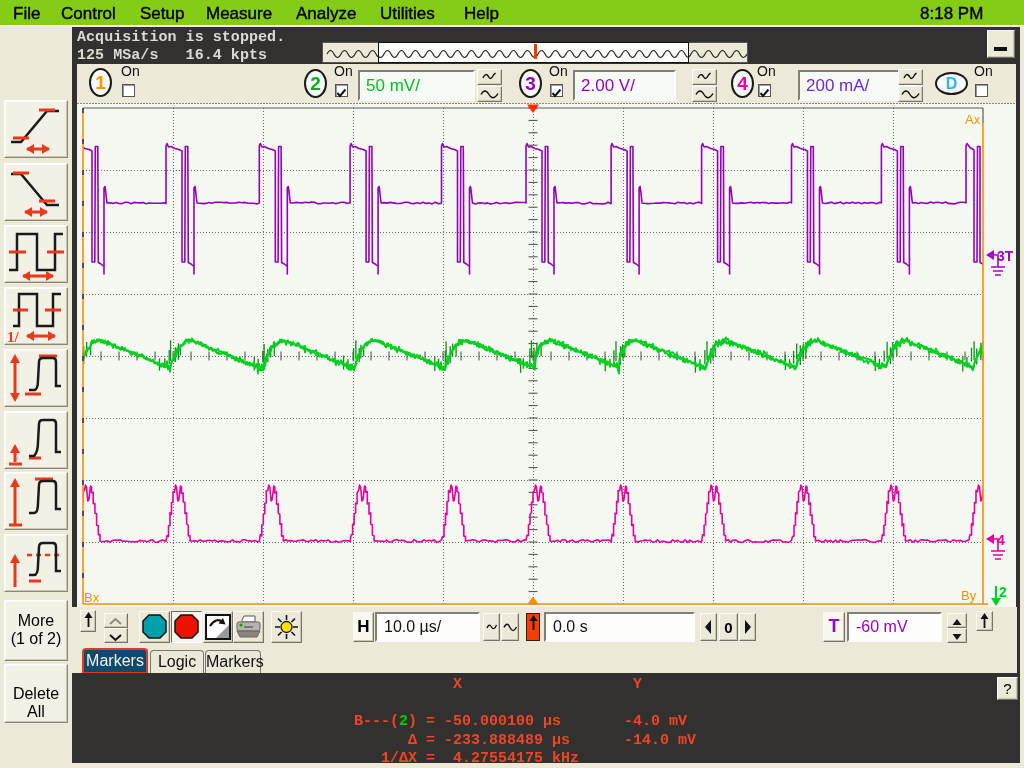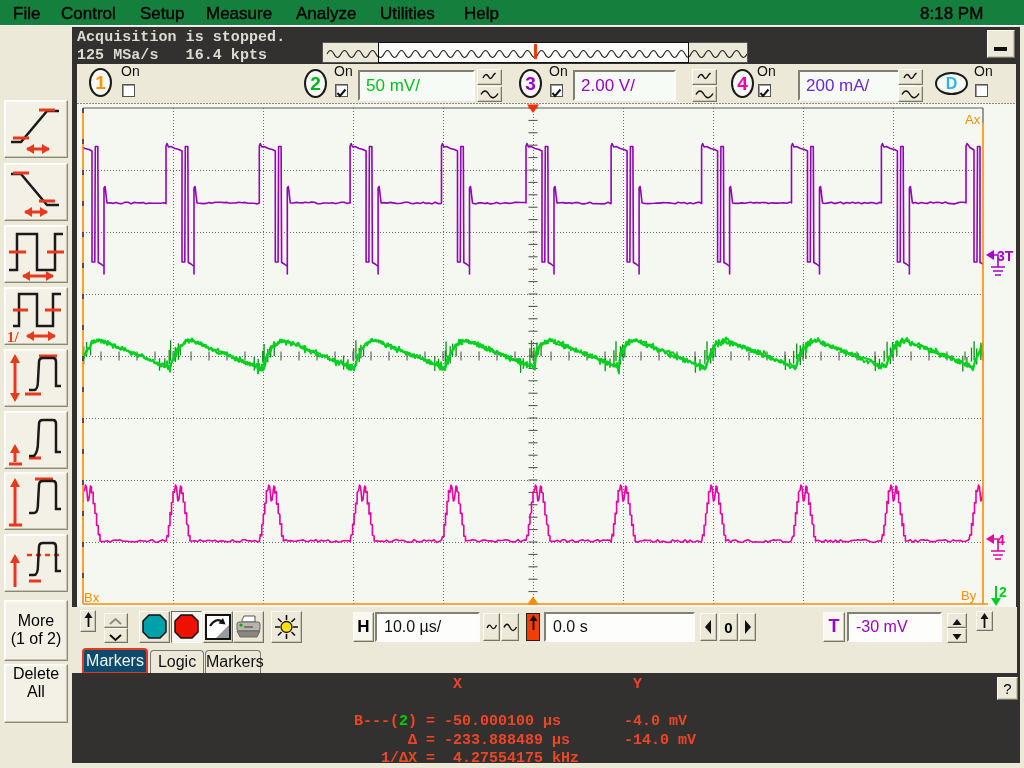--- a/index.html
+++ b/index.html
@@ -1,17 +1,17 @@
 <!DOCTYPE html>
 <html><head><meta charset="utf-8"><style>
 *{margin:0;padding:0;box-sizing:border-box}
 html,body{width:1024px;height:768px;overflow:hidden}
 body{background:#ece9d8;font-family:"Liberation Sans",sans-serif;position:relative}
 .abs{position:absolute}
-#menubar{left:0;top:0;width:1024px;height:26px;background:#15803d;border-bottom:1px solid #fff}
+#menubar{left:0;top:0;width:1024px;height:26px;background:#84cc16;border-bottom:1px solid #fff}
 #menubar span{position:absolute;top:4px;font-size:17px;color:#000;-webkit-text-stroke:0.4px #000}
 #dark{left:72px;top:27px;width:948px;height:736px;background:#333130}
 #sidebar{left:0;top:27px;width:72px;height:741px;background:#ece9d8}
 .sbtn{position:absolute;left:4px;width:64px;background:#f3f1e6;border:1px solid #fff;border-right-color:#8a8876;border-bottom-color:#8a8876;box-shadow:inset -1px -1px 0 #c9c6b4,inset 1px 1px 0 #fcfbf6}
 .mono{font-family:"Liberation Mono",monospace}
 .stat{color:#dcdbd2;font-size:15px;font-weight:bold;letter-spacing:0.05px;white-space:pre}
 #ovbar{left:322px;top:42px;width:426px;height:21px;background:#ece9d8;border:1px solid #555}
 #ovwin{position:absolute;left:55px;top:-1px;width:311px;height:21px;background:#fdfdfb;border:1px solid #111}
 .oval{position:absolute;width:23px;height:29px;background:#f8f8f4;border:2px solid #1a1a1a;border-radius:50%;text-align:center;font-size:19px;font-weight:bold;line-height:26px}
 .onlbl{position:absolute;font-size:14px}
@@ -91,21 +91,21 @@
         <path d="M24,40 H29 Q33,40 33,30 L34,12 Q34,8 38,8 H48 Q51,8 51,12 V36 H56" stroke="#1a1a1a" stroke-width="2.5" fill="none"></path>
       </svg></div>
     <div class="sbtn" style="top:507px;height:58px"><svg width="62" height="56" viewBox="0 0 62 56">
         <path d="M10,26 V52" stroke="#e8391d" stroke-width="3" fill="none"></path>
         <polygon points="10,19 5,28 15,28" fill="#e8391d"></polygon>
         <path d="M22,20 h34" stroke="#e8391d" stroke-width="2.5" stroke-dasharray="5 4" fill="none"></path>
         <path d="M24,46 h12" stroke="#e8391d" stroke-width="3" fill="none"></path>
         <path d="M24,40 H29 Q33,40 33,30 L34,12 Q34,8 38,8 H48 Q51,8 51,12 V36 H56" stroke="#1a1a1a" stroke-width="2.5" fill="none"></path>
       </svg></div>
     <div class="sbtn" style="top:573px;height:61px;font-size:16px;text-align:center;padding-top:11px">More<br>(1 of 2)</div>
-    <div class="sbtn" style="top:637px;height:59px;font-size:16px;text-align:center;padding-top:0">Delete<br>All</div>
+    <div class="sbtn" style="top:637px;height:59px;font-size:16px;text-align:center;padding-top:20px">Delete<br>All</div>
   </div>
 <div class="abs stat mono" style="left:77px;top:29px">Acquisition is stopped.</div>
 <div class="abs stat mono" style="left:77px;top:47px">125 MSa/s   16.4 kpts</div>
 <div class="abs" id="ovbar">
     <svg width="424" height="19" viewBox="0 0 424 19" style="position:absolute;left:0;top:0">
       <path d="M4,11 q3.5,-7 7,0 t7,0 q3.5,-7 7,0 t7,0 q3.5,-7 7,0 t7,0 q3.5,-7 7,0 t7,0 q3.5,-7 7,0 t7,0 q3.5,-7 7,0 t7,0 q3.5,-7 7,0 t7,0 q3.5,-7 7,0 t7,0 q3.5,-7 7,0 t7,0 q3.5,-7 7,0 t7,0 q3.5,-7 7,0 t7,0 q3.5,-7 7,0 t7,0 q3.5,-7 7,0 t7,0 q3.5,-7 7,0 t7,0 q3.5,-7 7,0 t7,0 q3.5,-7 7,0 t7,0 q3.5,-7 7,0 t7,0 q3.5,-7 7,0 t7,0 q3.5,-7 7,0 t7,0 q3.5,-7 7,0 t7,0 q3.5,-7 7,0 t7,0 q3.5,-7 7,0 t7,0 q3.5,-7 7,0 t7,0 q3.5,-7 7,0 t7,0 q3.5,-7 7,0 t7,0 q3.5,-7 7,0 t7,0 q3.5,-7 7,0 t7,0 q3.5,-7 7,0 t7,0 q3.5,-7 7,0 t7,0 q3.5,-7 7,0 t7,0" fill="none" stroke="#222" stroke-width="1.1"></path>
     </svg>
     <div id="ovwin"><svg width="309" height="19" viewBox="55 0 309 19">
         <path d="M4,11 q3.5,-7 7,0 t7,0 q3.5,-7 7,0 t7,0 q3.5,-7 7,0 t7,0 q3.5,-7 7,0 t7,0 q3.5,-7 7,0 t7,0 q3.5,-7 7,0 t7,0 q3.5,-7 7,0 t7,0 q3.5,-7 7,0 t7,0 q3.5,-7 7,0 t7,0 q3.5,-7 7,0 t7,0 q3.5,-7 7,0 t7,0 q3.5,-7 7,0 t7,0 q3.5,-7 7,0 t7,0 q3.5,-7 7,0 t7,0 q3.5,-7 7,0 t7,0 q3.5,-7 7,0 t7,0 q3.5,-7 7,0 t7,0 q3.5,-7 7,0 t7,0 q3.5,-7 7,0 t7,0 q3.5,-7 7,0 t7,0 q3.5,-7 7,0 t7,0 q3.5,-7 7,0 t7,0 q3.5,-7 7,0 t7,0 q3.5,-7 7,0 t7,0 q3.5,-7 7,0 t7,0 q3.5,-7 7,0 t7,0 q3.5,-7 7,0 t7,0 q3.5,-7 7,0 t7,0 q3.5,-7 7,0 t7,0 q3.5,-7 7,0 t7,0" fill="none" stroke="#222" stroke-width="1.1"></path>
       </svg><div style="position:absolute;left:155px;top:1px;width:3px;height:15px;background:#f03c00"></div></div>
@@ -343,21 +343,21 @@
       </svg></div>
 <div class="abs hin" style="left:467px;top:5px;width:151px;height:30px;line-height:25px">0.0 s</div>
 <div class="abs hbtn" style="left:623px;top:6px;width:17px;height:28px"><svg width="15" height="26" viewBox="0 0 15 26">
         <polygon points="10,6 10,20 4,13" fill="#111"></polygon>
       </svg></div>
 <div class="abs hbtn" style="left:642px;top:6px;width:19px;height:28px;font-size:15px;font-weight:bold;text-align:center;line-height:27px">0</div>
 <div class="abs hbtn" style="left:662px;top:6px;width:17px;height:28px"><svg width="15" height="26" viewBox="0 0 15 26">
         <polygon points="5,6 5,20 11,13" fill="#111"></polygon>
       </svg></div>
 <div class="abs hbtn" style="left:746px;top:5px;width:22px;height:30px;font-size:18px;font-weight:bold;color:#9a00cc;text-align:center;line-height:27px;background:#f8f7f0">T</div>
-<div class="abs hin" style="left:770px;top:5px;width:95px;height:30px;line-height:25px;color:#9a00cc">-30 mV</div>
+<div class="abs hin" style="left:770px;top:5px;width:95px;height:30px;line-height:25px;color:#9a00cc">-60 mV</div>
 <div class="abs hbtn" style="left:870px;top:6px;width:20px;height:15px;text-align:center"><svg width="12" height="12" viewBox="0 0 12 12">
         <polygon points="6,3 1.5,9 10.5,9" fill="#111"></polygon>
       </svg></div>
 <div class="abs hbtn" style="left:870px;top:21px;width:20px;height:15px;text-align:center"><svg width="12" height="12" viewBox="0 0 12 12">
         <polygon points="6,9 1.5,3 10.5,3" fill="#111"></polygon>
       </svg></div>
 <div class="abs hbtn" style="left:899px;top:4px;width:17px;height:20px;text-align:center"><svg width="13" height="18" viewBox="0 0 13 18">
         <path d="M6.5,16 V5" stroke="#111" stroke-width="1.8" fill="none"></path>
         <polygon points="6.5,1 2.5,7 10.5,7" fill="#111"></polygon>
       </svg></div>

